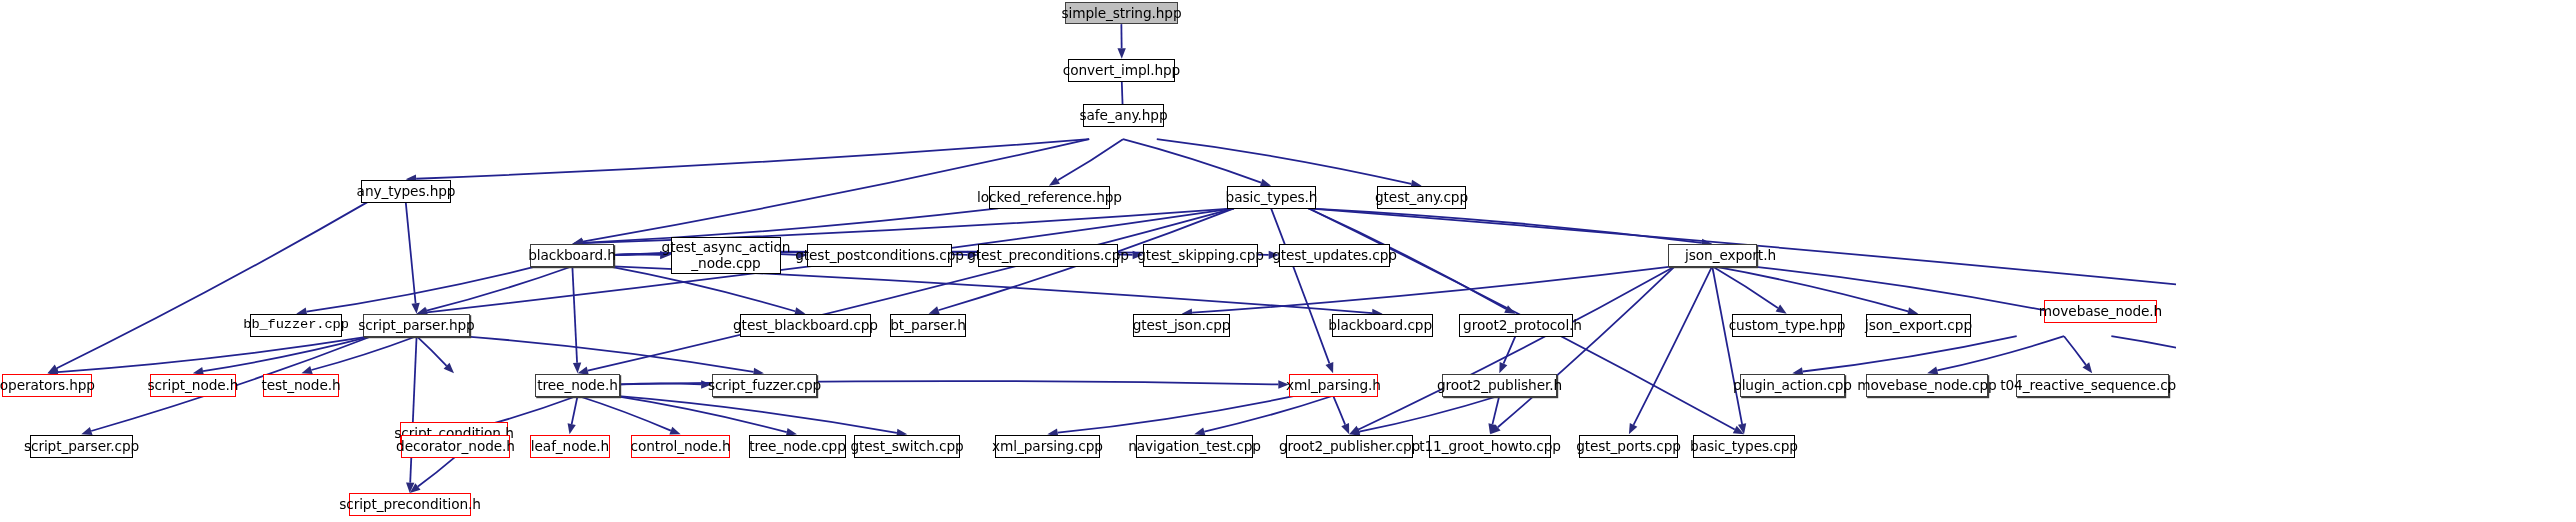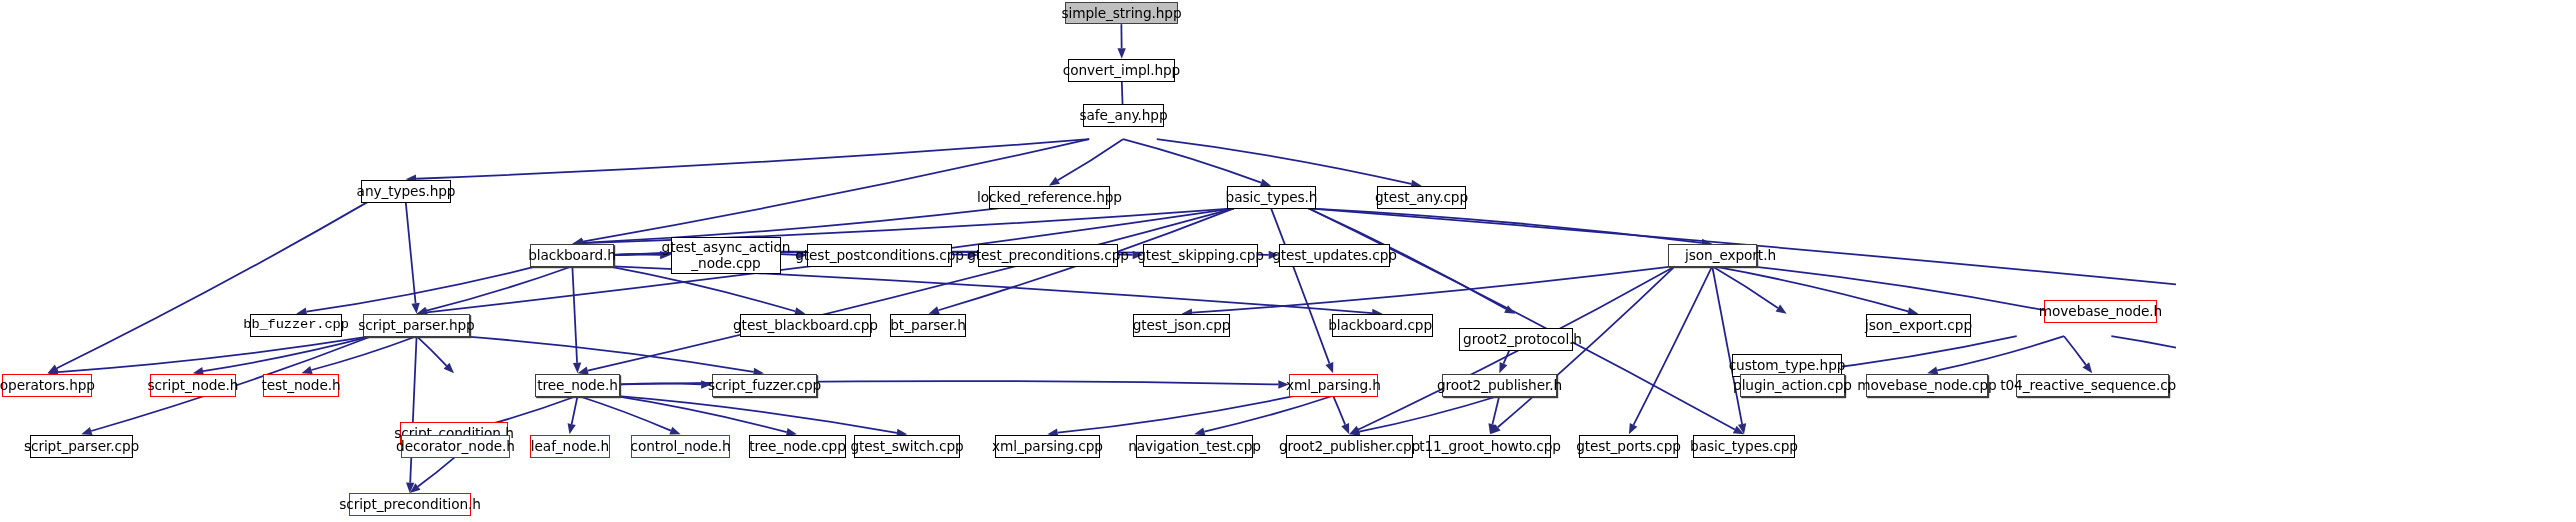--- a/index.html
+++ b/index.html
@@ -213,22 +213,22 @@
       <div class="node-box" style="left: 978px; top: 244px; width: 140px; height: 22.5px;"><span>gtest_preconditions.cpp</span></div>
       <div class="node-box" style="left: 1143px; top: 244px; width: 115px; height: 22.5px;"><span>gtest_skipping.cpp</span></div>
       <div class="node-box" style="left: 1279px; top: 244px; width: 111px; height: 22.5px;"><span>gtest_updates.cpp</span></div>
       <div class="node-box thick" style="left: 1668px; top: 244px; width: 89px; height: 22.5px; padding-left: 36px;"><span>json_export.h</span></div>
       <div class="node-box" style="left: 250px; top: 314px; width: 92px; height: 22.5px; font-family: Liberation Mono, monospace;"><span>bb_fuzzer.cpp</span></div>
       <div class="node-box thick" style="left: 363px; top: 314px; width: 107px; height: 22.5px;"><span>script_parser.hpp</span></div>
       <div class="node-box" style="left: 740px; top: 314px; width: 131px; height: 22.5px;"><span>gtest_blackboard.cpp</span></div>
       <div class="node-box" style="left: 890px; top: 314px; width: 76px; height: 22.5px;"><span>bt_parser.h</span></div>
       <div class="node-box" style="left: 1133px; top: 314px; width: 97px; height: 22.5px;"><span>gtest_json.cpp</span></div>
       <div class="node-box" style="left: 1332px; top: 314px; width: 101px; height: 22.5px; justify-content: flex-end;"><span>blackboard.cpp</span></div>
-      <div class="node-box" style="left: 1459px; top: 328px; width: 114px; height: 22.5px; padding-left: 13px;"><span>groot2_protocol.h</span></div>
-      <div class="node-box" style="left: 1732px; top: 314px; width: 110px; height: 22.5px; margin-top: 40px;"><span>custom_type.hpp</span></div>
+      <div class="node-box" style="left: 1459px; top: 314px; width: 114px; height: 22.5px; padding-left: 13px;"><span>groot2_protocol.h</span></div>
+      <div class="node-box" style="left: 1732px; top: 314px; width: 110px; height: 22.5px;"><span>custom_type.hpp</span></div>
       <div class="node-box" style="left: 1866px; top: 314px; width: 105px; height: 22.5px;"><span>json_export.cpp</span></div>
       <div class="node-box red" style="left: 2008px; top: 300px; width: 113px; height: 22.5px; margin-left: 36px;"><span>movebase_node.h</span></div>
       <div class="node-box" style="left: 2406px; top: 314px; width: 131px; height: 22.5px;"><span>t12_default_ports.cpp</span></div>
       <div class="node-box red" style="left: 2.4px; top: 374px; width: 90px; height: 22.5px;"><span>operators.hpp</span></div>
       <div class="node-box red" style="left: 150px; top: 374px; width: 86px; height: 22.5px;"><span>script_node.h</span></div>
       <div class="node-box red" style="left: 263px; top: 374px; width: 76px; height: 22.5px;"><span>test_node.h</span></div>
       <div class="node-box red" style="left: 400px; top: 374px; width: 108px; height: 22.5px; margin-top: 48px;"><span>script_condition.h</span></div>
       <div class="node-box thick" style="left: 535px; top: 374px; width: 85px; height: 22.5px;"><span>tree_node.h</span></div>
       <div class="node-box thick" style="left: 712px; top: 374px; width: 105px; height: 22.5px;"><span>script_fuzzer.cpp</span></div>
       <div class="node-box red" style="left: 1289px; top: 374px; width: 89px; height: 22.5px;"><span>xml_parsing.h</span></div>

